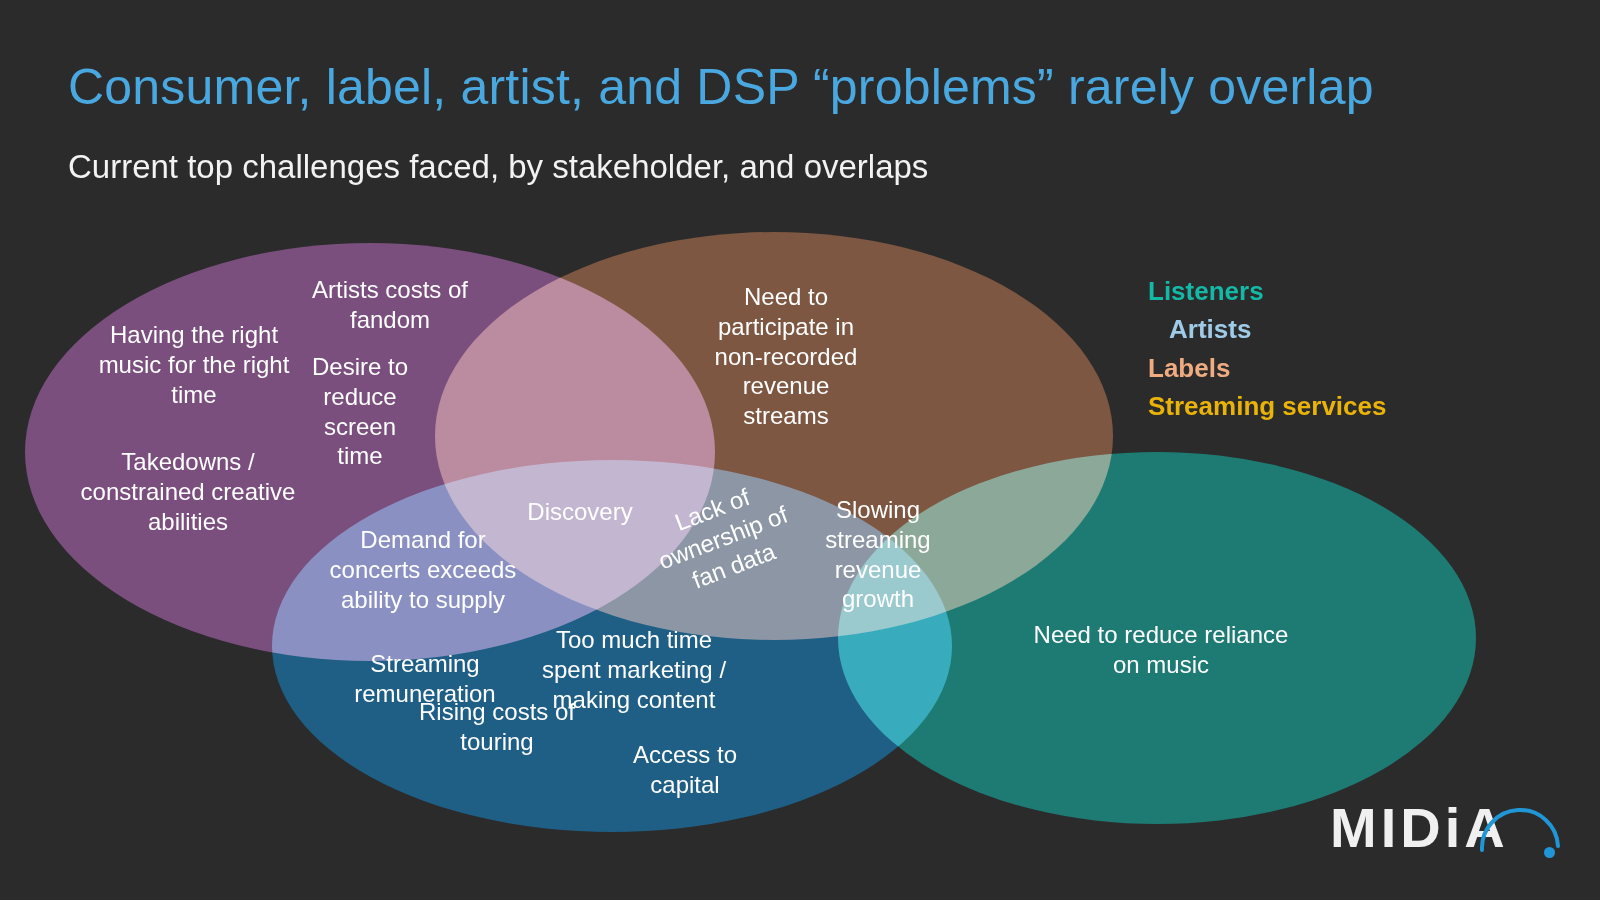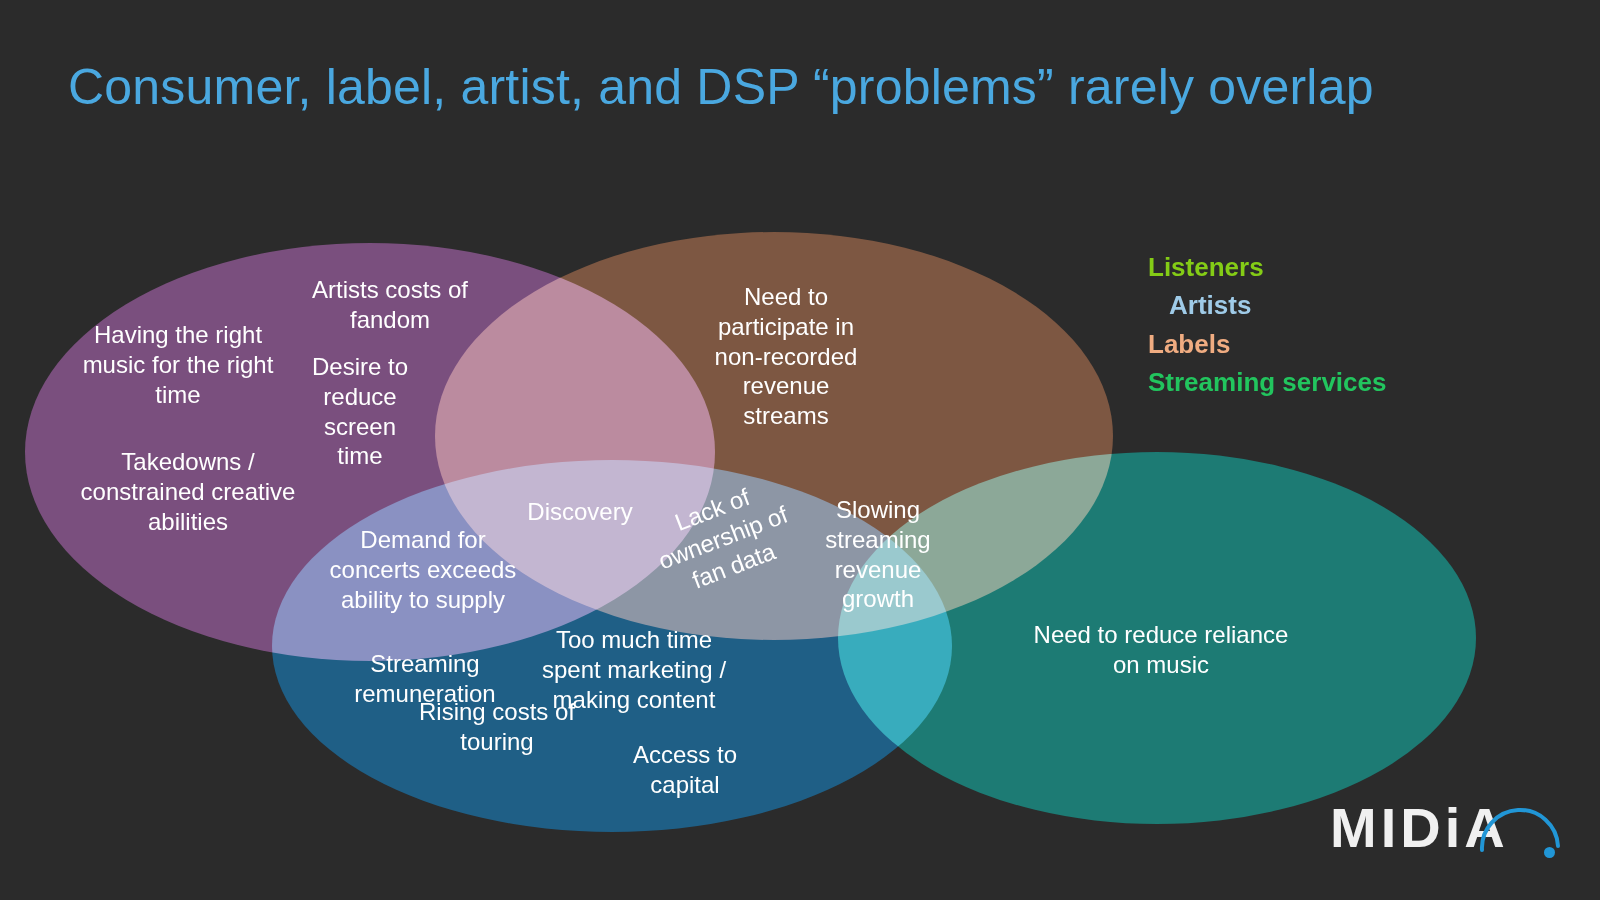--- a/index.html
+++ b/index.html
@@ -41,21 +41,21 @@
   #blob-streaming{left:838px; top:452px; width:638px;  height:372px; background:#1d7b74;}
 
   
   .lbl{
     position:absolute;color:#ffffff;text-align:center;
     font-size:24px;line-height:1.24;font-weight:400;
     pointer-events:none;
   }
   .lbl.tilt{transform:rotate(-21deg);}
 
-  #t-music     {left:72px;  top:320px; width:212px;}
+  #t-music     {left:88px;  top:320px; width:212px;}
   #t-fandom    {left:300px; top:275px; width:180px;}
   #t-screen    {left:300px; top:352px; width:120px;}
   #t-takedowns {left:78px;  top:447px; width:220px;}
   #t-nonrec    {left:698px; top:282px; width:176px;}
   #t-discovery {left:505px; top:497px; width:150px;}
   #t-demand    {left:318px; top:525px; width:210px;}
   #t-fandata   {left:647px; top:493px; width:152px;}
   #t-slowing   {left:818px; top:495px; width:120px;}
   #t-streamrem {left:330px; top:649px; width:190px;}
   #t-toomuch   {left:528px; top:625px; width:212px;}
@@ -82,20 +82,21 @@
     position:absolute;left:214px;top:47px;width:11px;height:11px;
     border-radius:50%;background:#2196d6;
   }
 </style>
 </head>
 <body style="background: rgb(43, 43, 43);">
 
 <div id="slide">
 
   <div id="title" style="color: rgb(74, 168, 224);">Consumer, label, artist, and DSP “problems” rarely overlap</div>
+  <div id="subtitle" style="color: rgb(242, 242, 242);">Current top challenges faced, by stakeholder, and overlaps</div>
 
   <div id="venn">
 
     <div id="blobs">
       <div class="blob" id="blob-listeners"></div>
       <div class="blob" id="blob-labels"></div>
       <div class="blob" id="blob-artists"></div>
       <div class="blob" id="blob-streaming"></div>
     </div>
 
@@ -109,24 +110,24 @@
     <div class="lbl tilt" id="t-fandata">Lack of ownership of fan data</div>
     <div class="lbl" id="t-slowing">Slowing streaming revenue growth</div>
     <div class="lbl" id="t-streamrem">Streaming remuneration</div>
     <div class="lbl" id="t-toomuch">Too much time spent marketing / making content</div>
     <div class="lbl" id="t-touring">Rising costs of touring</div>
     <div class="lbl" id="t-capital">Access to capital</div>
     <div class="lbl" id="t-reliance">Need to reduce reliance on music</div>
   </div>
 
   <div id="legend">
-    <div class="legend-item" style="color: #84cc16;">Listeners</div>
+    <div class="legend-item" style="color: #14b8a6; margin-top: 24px;">Listeners</div>
     <div class="legend-item" style="color: rgb(159, 203, 232); margin-left: 21px;">Artists</div>
     <div class="legend-item" style="color: rgb(240, 172, 129);">Labels</div>
-    <div class="legend-item" style="color: #22c55e;">Streaming services</div>
+    <div class="legend-item" style="color: #eab308;">Streaming services</div>
   </div>
 
   <div id="logo">
     <div id="logo-word" style="color: rgb(240, 240, 240);">
       <span>MID</span><span class="lc">i</span><span>A</span>
     </div>
     <svg id="logo-arc" width="84" height="56" viewBox="0 0 84 56">
       <path d="M4 54 A 38 38 0 0 1 80 50" fill="none" stroke="#2196d6" stroke-width="4" stroke-linecap="round"></path>
     </svg>
     <div id="logo-dot" style="background: rgb(33, 150, 214);"></div>

